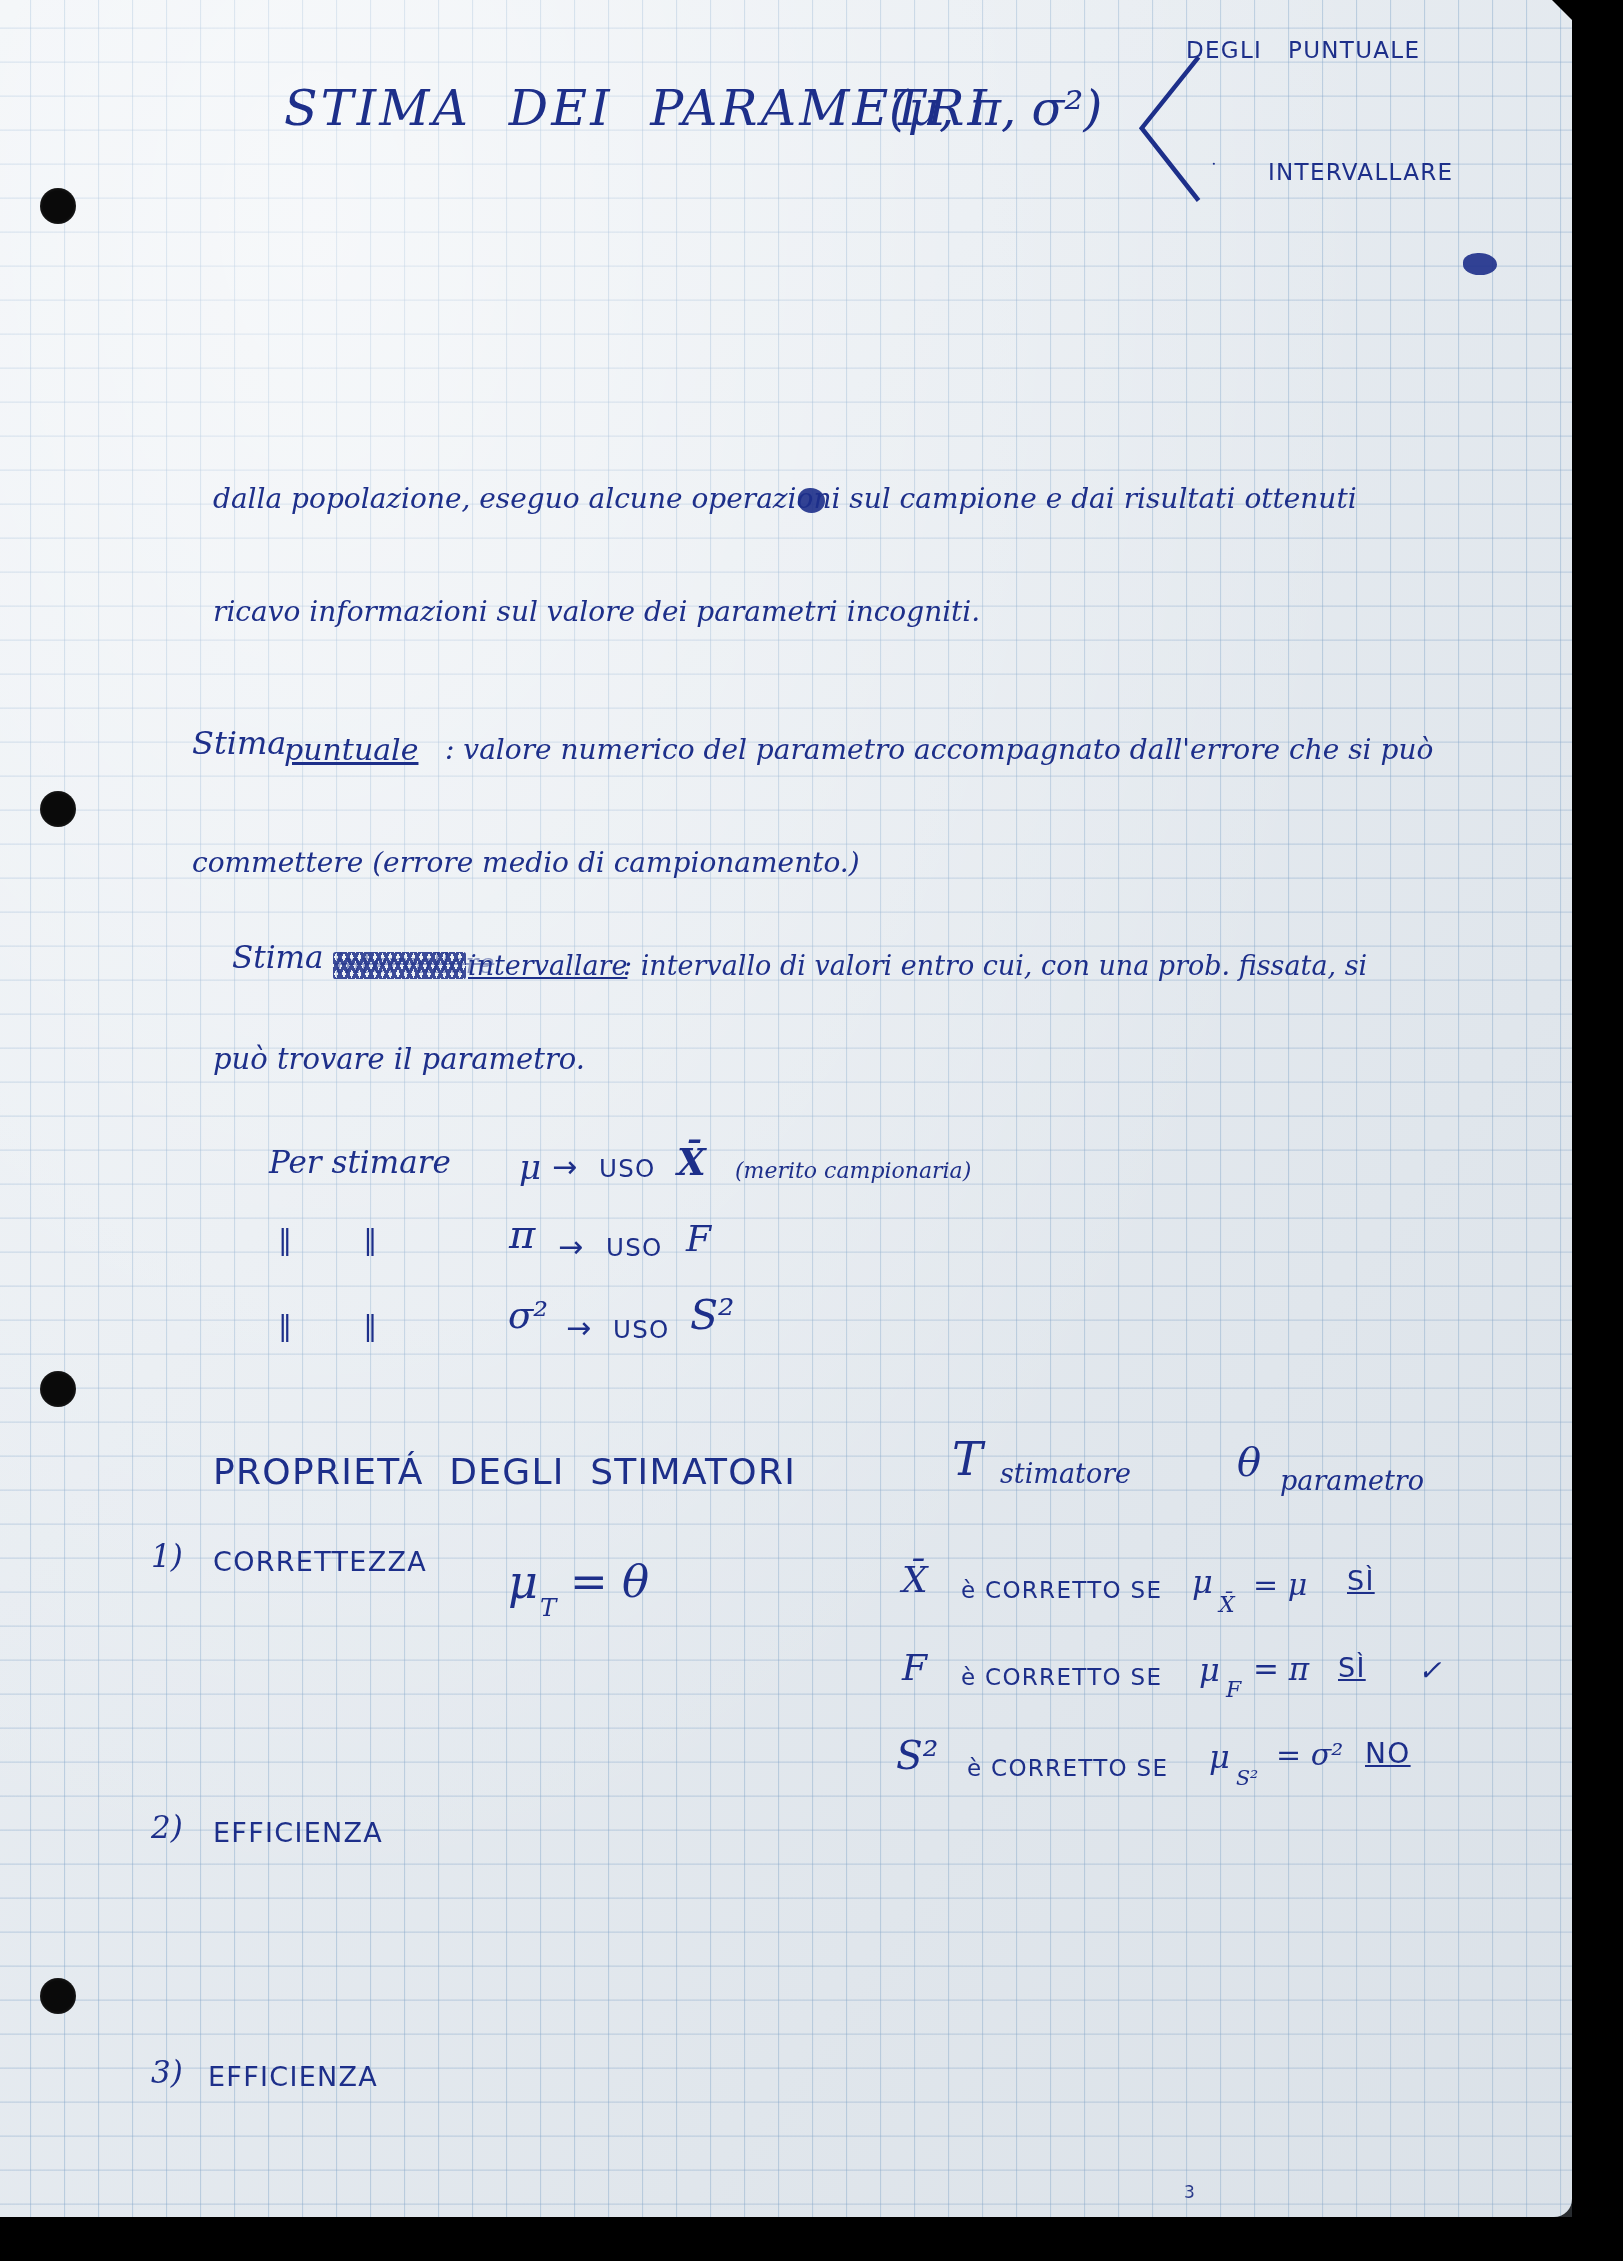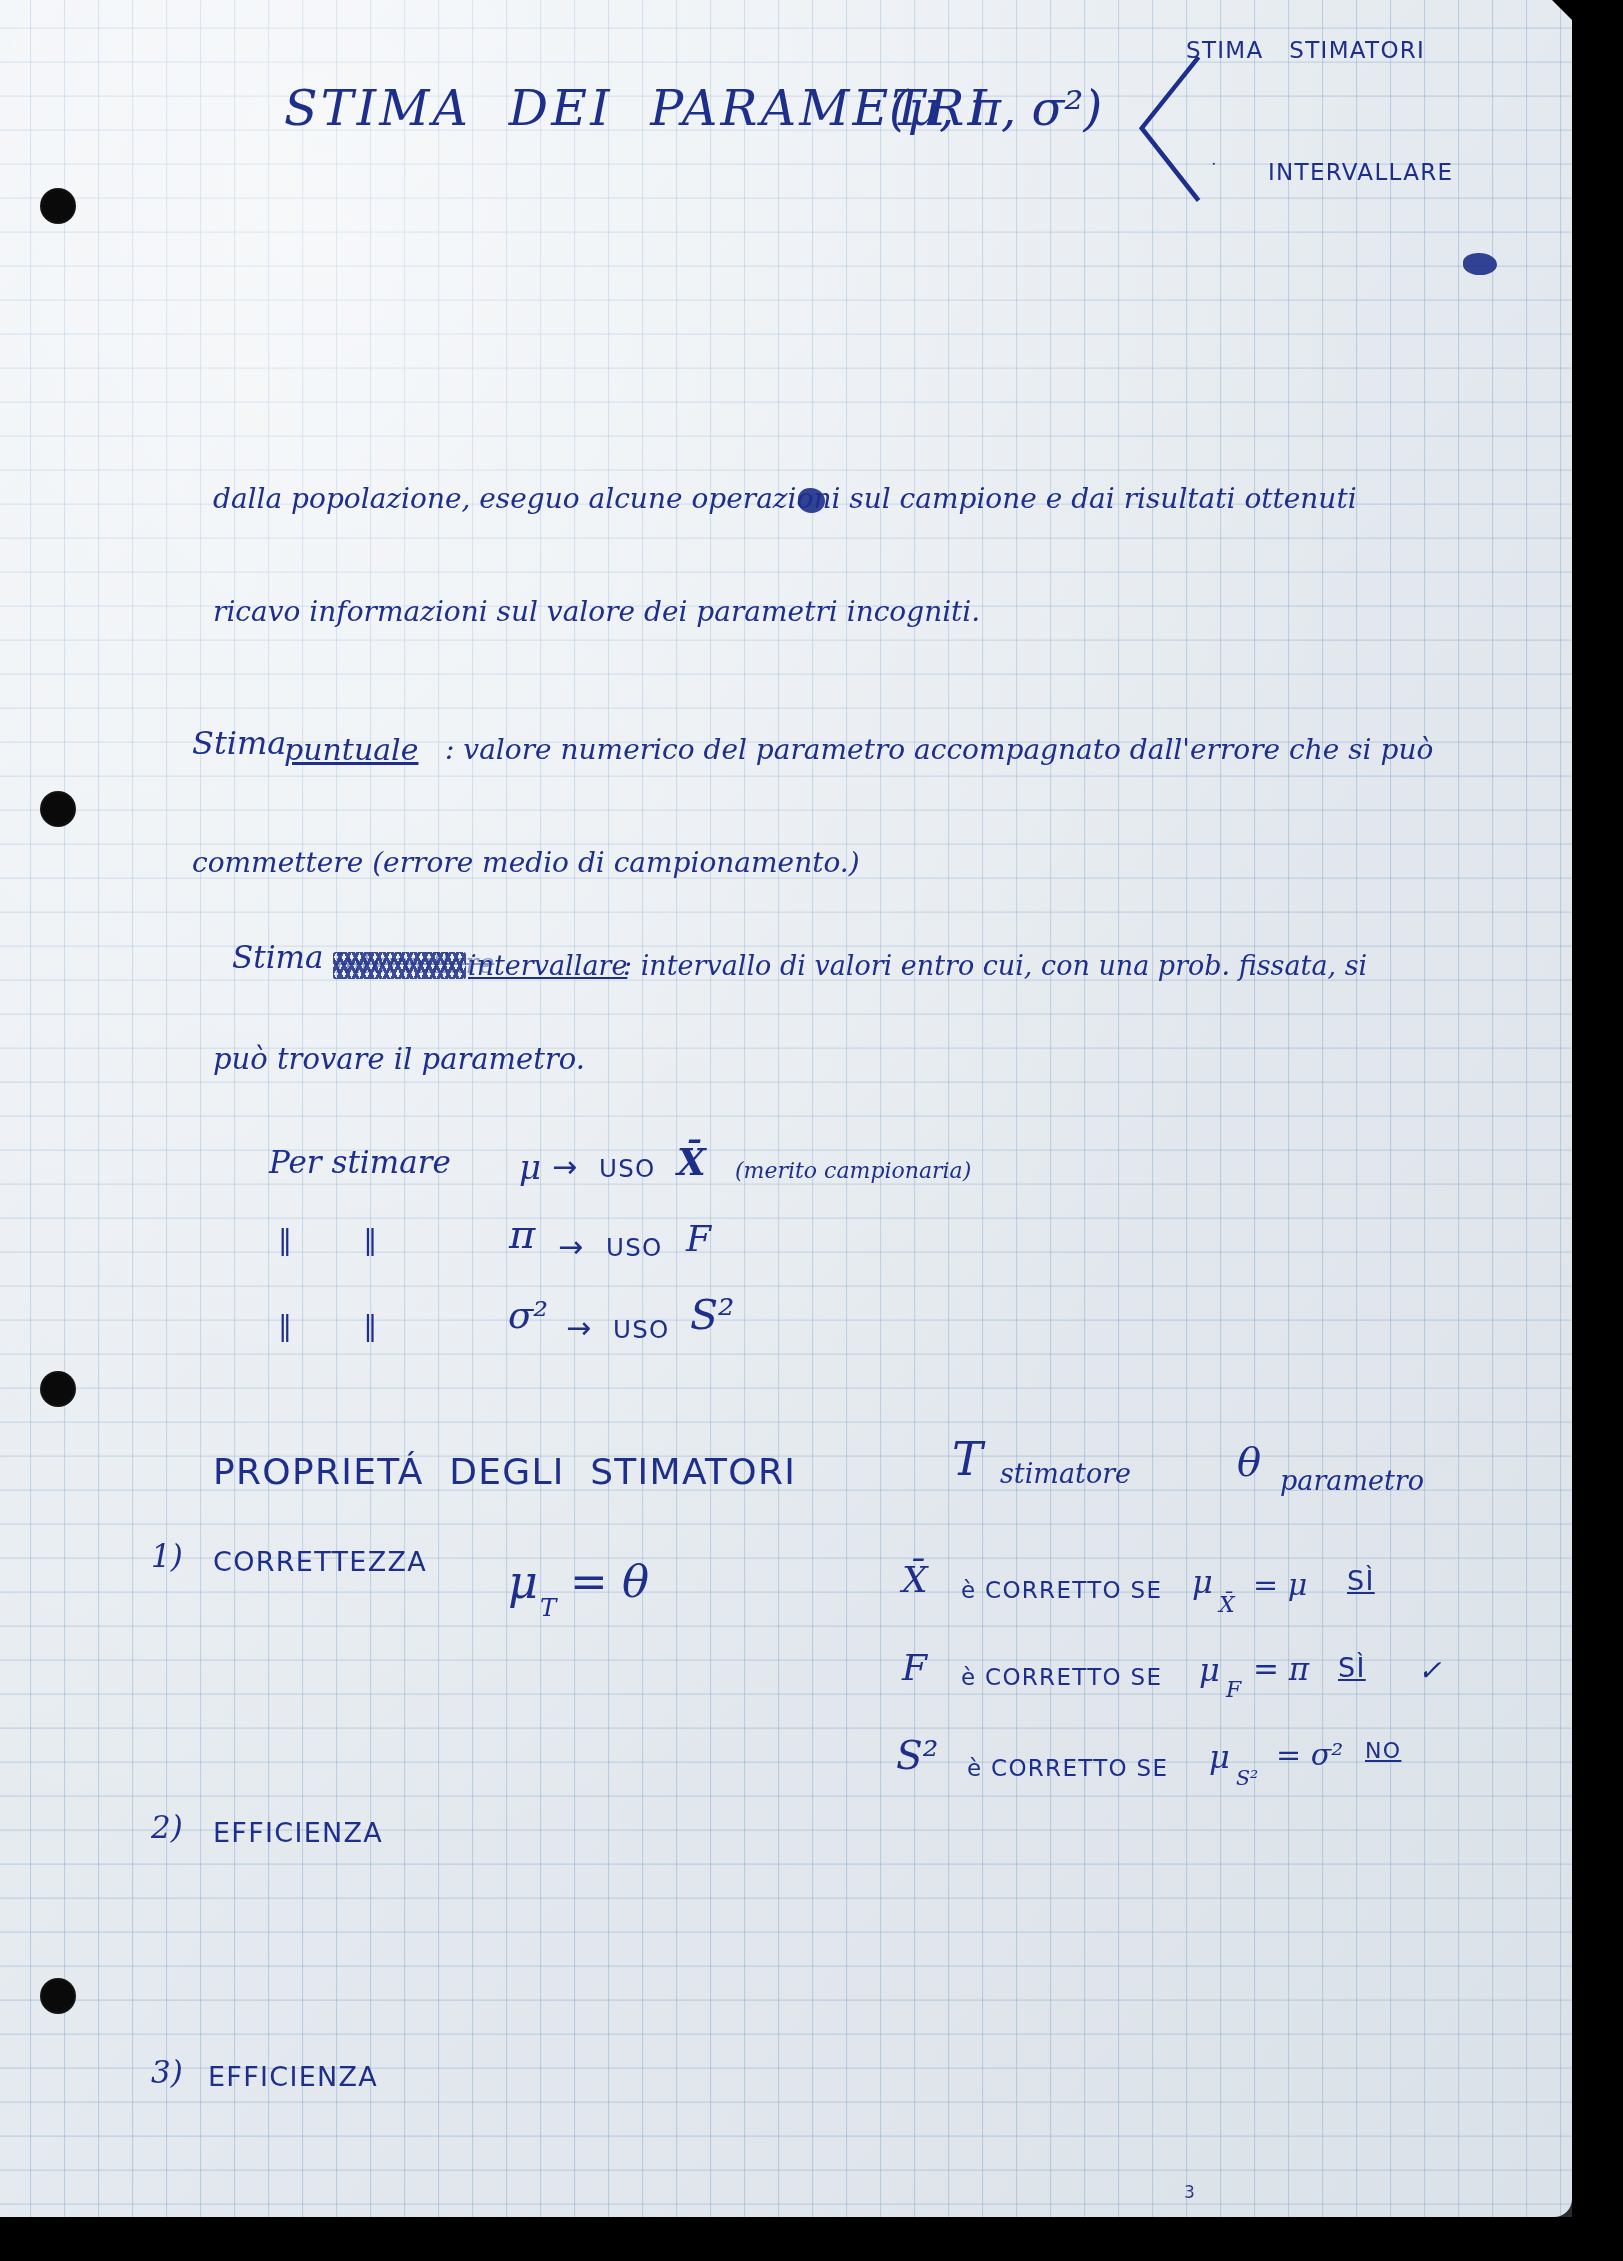--- a/index.html
+++ b/index.html
@@ -122,21 +122,21 @@
   <div class="hole h4"></div>
 
   <div class="ink hw title" style="left:284px; top:84px; font-size:49px;">STIMA  DEI  PARAMETRI</div>
 
   <div class="ink hw" style="left:889px; top:84px; font-size:48px;">(μ, π, σ²)</div>
 
   <svg style="position:absolute; left:1134px; top:52px; width:71px; height:155px;" viewBox="0 0 110 240" width="71" height="155">
     <polyline points="100,8 12,118 100,230" fill="none" stroke="#1d2f8a" stroke-width="7"></polyline>
   </svg>
 
-  <div class="ink caps" style="left:1186px; top:39px; font-size:23px;">STIMA   STIMATORI</div>
+  <div class="ink caps" style="left:1186px; top:39px; font-size:23px;">DEGLI   PUNTUALE</div>
   <div class="ink caps" style="left:1211px; top:160px; font-size:17.4px;">ॱ</div>
   <div class="ink caps" style="left:1268px; top:161px; font-size:23px;">INTERVALLARE</div>
 
   <div class="blot" style="left:1463px; top:253px; width:34px; height:22px;"></div>
 
 
   <div class="ink hw" style="left:213px; top:485px; font-size:28px;">dalla popolazione, eseguo alcune operazioni sul campione e dai risultati ottenuti</div>
   <div class="blot" style="left:798px; top:488px; width:27px; height:24.5px;"></div>
 
   <div class="ink hw" style="left:213px; top:598px; font-size:28px;">ricavo informazioni sul valore dei parametri incogniti.</div>
@@ -200,21 +200,21 @@
   <div class="ink hw" style="left:1226px; top:1679px; font-size:22px;">F</div>
   <div class="ink hw" style="left:1253px; top:1654px; font-size:31px;">= π</div>
   <div class="ink caps underline" style="left:1338px; top:1654px; font-size:27px;">SÌ</div>
   <div class="ink hw" style="left:1418px; top:1657px; font-size:28px;">✓</div>
 
   <div class="ink hw" style="left:896px; top:1736px; font-size:39px;">S²</div>
   <div class="ink caps" style="left:967px; top:1757px; font-size:23px;">è CORRETTO SE</div>
   <div class="ink hw" style="left:1209px; top:1741px; font-size:32px;">μ</div>
   <div class="ink hw" style="left:1236px; top:1768px; font-size:20.6px;">S²</div>
   <div class="ink hw" style="left:1276px; top:1740px; font-size:30px;">= σ²</div>
-  <div class="ink caps underline" style="left:1365px; top:1740px; font-size:22px;">NO</div>
+  <div class="ink caps underline" style="left:1365px; top:1740px; font-size:28px;">NO</div>
 
   <div class="ink hw" style="left:151px; top:1812px; font-size:31px;">2)</div>
   <div class="ink caps" style="left:213px; top:1819px; font-size:27px;">EFFICIENZA</div>
 
   <div class="ink hw" style="left:151px; top:2057px; font-size:31px;">3)</div>
   <div class="ink caps" style="left:208px; top:2063px; font-size:27px;">EFFICIENZA</div>
 
   <div class="footer-mark" style="left:1184px; top:2182px;">3</div>
 </div>
 

